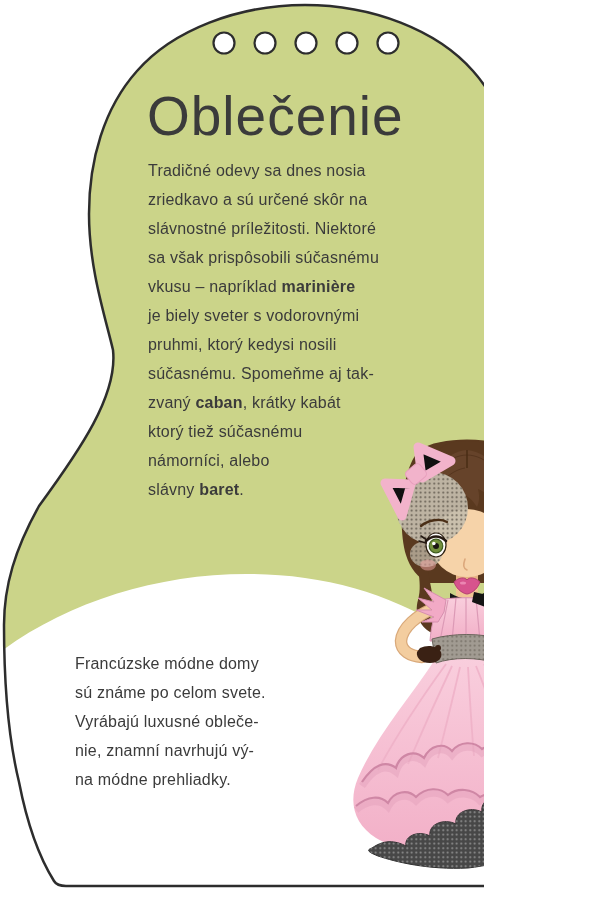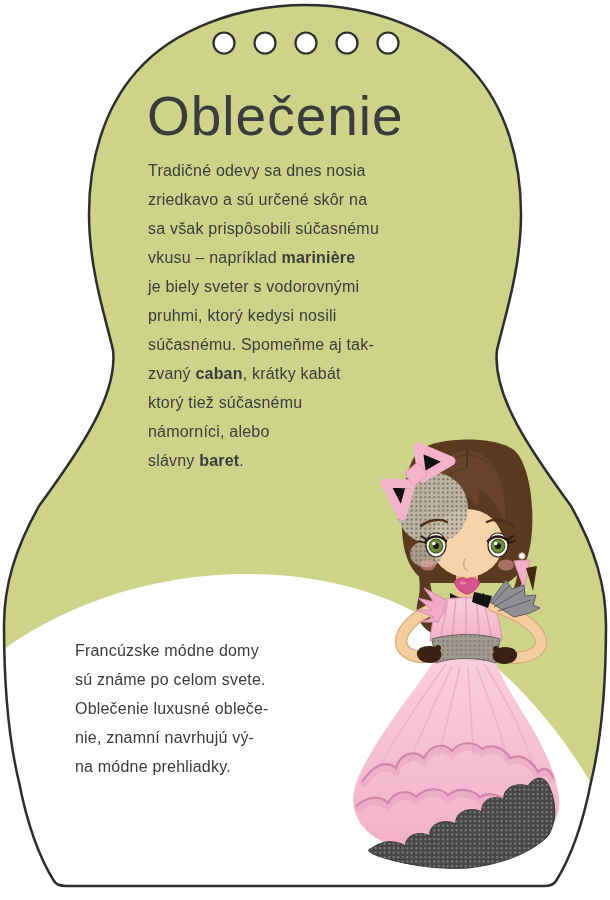--- a/index.html
+++ b/index.html
@@ -1,31 +1,31 @@
 <!DOCTYPE html>
 <html style="--page-green: #cbd489; --outline: #2d2d2d; --text-color: #3b3b3b; --dress-pink: #f6c2d4; --dress-pink-deep: #f2afc7; --bow-pink: #f2b3cb; --hair-brown: #5a391f; --eye-green: #72903c; --skin: #f6d3a9;"><head>
 <meta charset="utf-8">
 <style>
   html,body{margin:0;padding:0;background:#fff;}
   .stage{
-    position:relative;width:610px;height:900px;background:#fff;overflow:hidden;
+    position:relative;width:484px;height:900px;background:#fff;overflow:hidden;
     font-family:"Liberation Sans",sans-serif;
   }
   .stage svg{position:absolute;left:0;top:0;}
   .title{
     position:absolute;left:147px;top:84px;margin:0;
     font-size:55px;font-weight:400;letter-spacing:1px;color:var(--text-color,#3b3b3b);
   }
   .para{
     position:absolute;font-size:16px;line-height:29px;font-weight:400;
     color:var(--text-color,#3b3b3b);letter-spacing:.2px;white-space:nowrap;
   }
   .para b{font-weight:700;margin-top:17px;}
   .para1{left:148px;top:156px;}
-  .para2{left:75px;top:636px;}
+  .para2{left:75px;top:649px;}
 </style>
 </head>
 <body>
 
 <div class="stage">
 
   <svg width="610" height="900" viewBox="0 0 610 900">
     <defs>
       <clipPath id="dollClip">
         <path d="M 305,5 C 372,5 437,30 473,71 C 506,108 521,160 521,214 C 521,268 505,316 497,350 C 492,395 530,450 571,506 C 595,549 606,586 606,625 C 606,700 600,745 591,782 C 583,823 571,857 556,881 Q 553,886 544,886 L 66,886 Q 57,886 54,881 C 39,857 27,823 19,782 C 10,745 4,700 4,625 C 4,586 15,549 39,506 C 80,450 118,395 113,350 C 105,316 89,268 89,214 C 89,160 104,108 137,71 C 173,30 238,5 305,5 Z"></path>
@@ -177,32 +177,33 @@
         <circle cx="347" cy="43" r="10.5" fill="#ffffff" stroke="#2d2d2d" stroke-width="2.2"></circle>
         <circle cx="388" cy="43" r="10.5" fill="#ffffff" stroke="#2d2d2d" stroke-width="2.2"></circle>
       </g>
   </svg>
 
   <h1 class="title">Oblečenie</h1>
 
   <div class="para para1">
       <div>Tradičné odevy sa dnes nosia</div>
       <div>zriedkavo a sú určené skôr na</div>
+      <div>slávnostné príležitosti. Niektoré</div>
       <div>sa však prispôsobili súčasnému</div>
       <div>vkusu – napríklad <b>marinière</b></div>
       <div>je biely sveter s vodorovnými</div>
       <div>pruhmi, ktorý kedysi nosili</div>
       <div>súčasnému. Spomeňme aj tak-</div>
       <div>zvaný <b>caban</b>, krátky kabát</div>
       <div>ktorý tiež súčasnému</div>
       <div>námorníci, alebo</div>
       <div>slávny <b>baret</b>.</div>
     </div>
 
   <div class="para para2">
       <div>Francúzske módne domy</div>
       <div>sú známe po celom svete.</div>
-      <div>Oblečenie luxusné obleče-</div>
+      <div>Vyrábajú luxusné obleče-</div>
       <div>nie, znamní navrhujú vý-</div>
       <div>na módne prehliadky.</div>
     </div>
 
 </div>
 
 </body></html>

